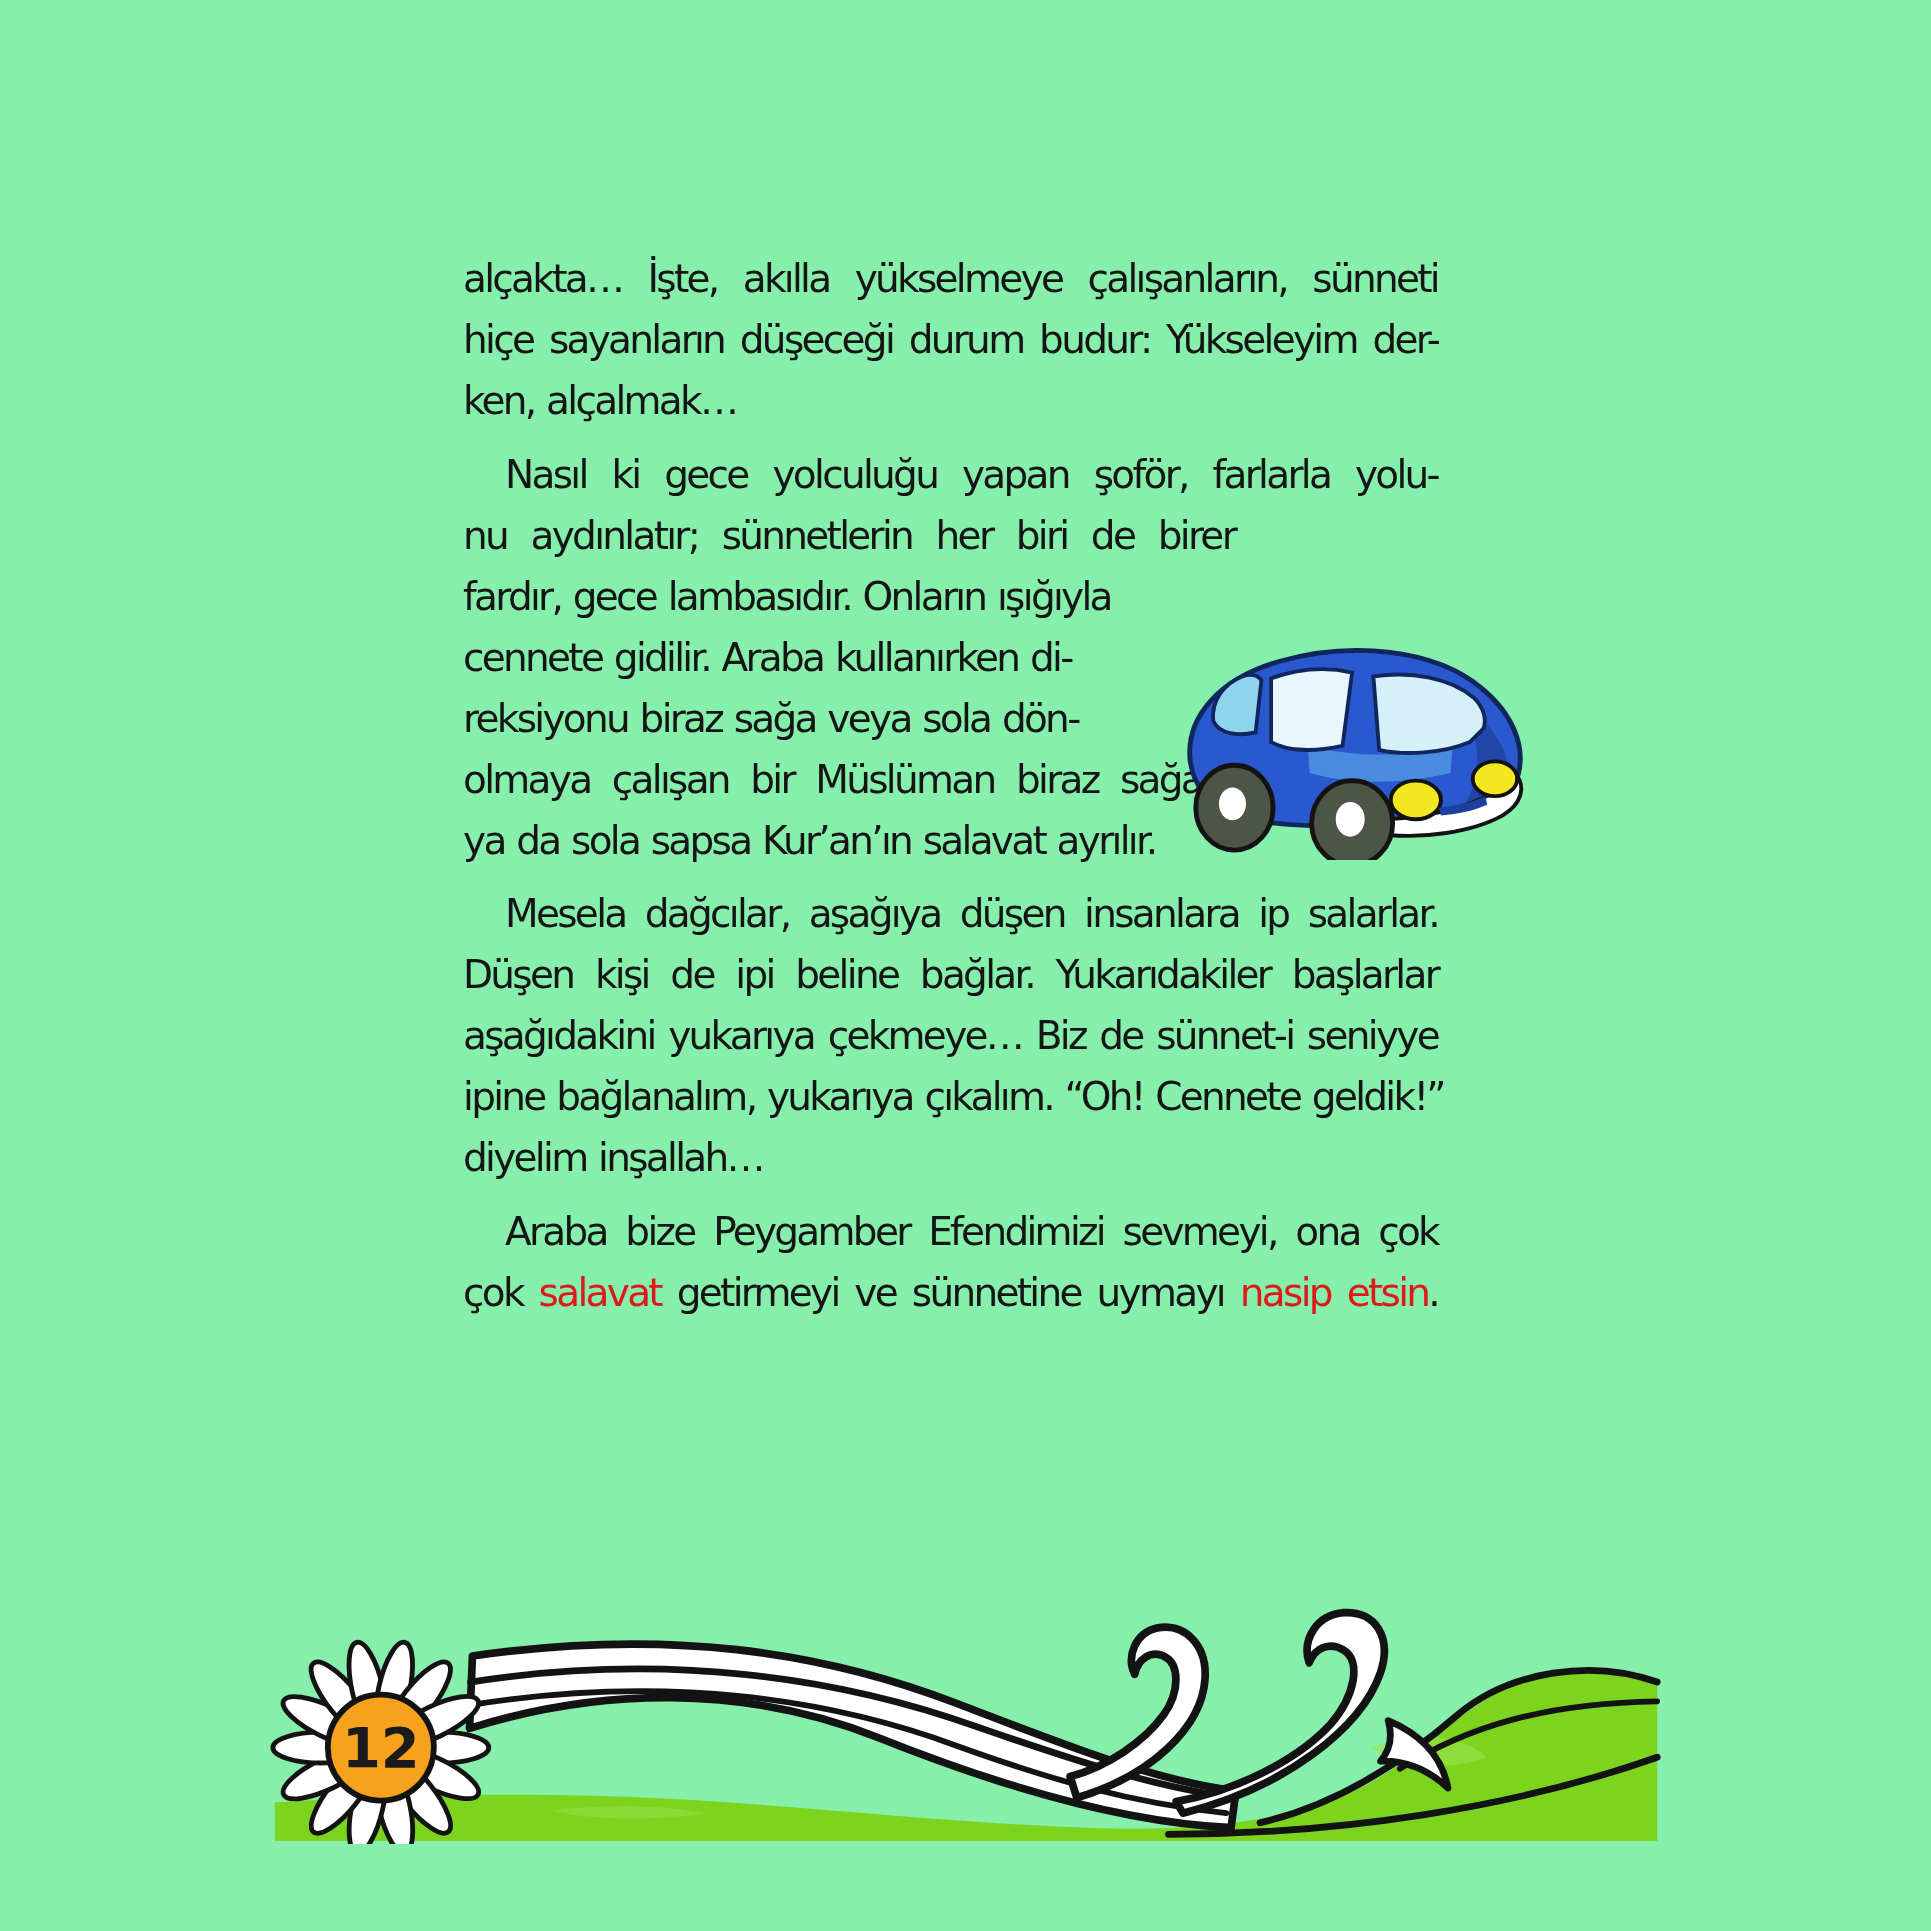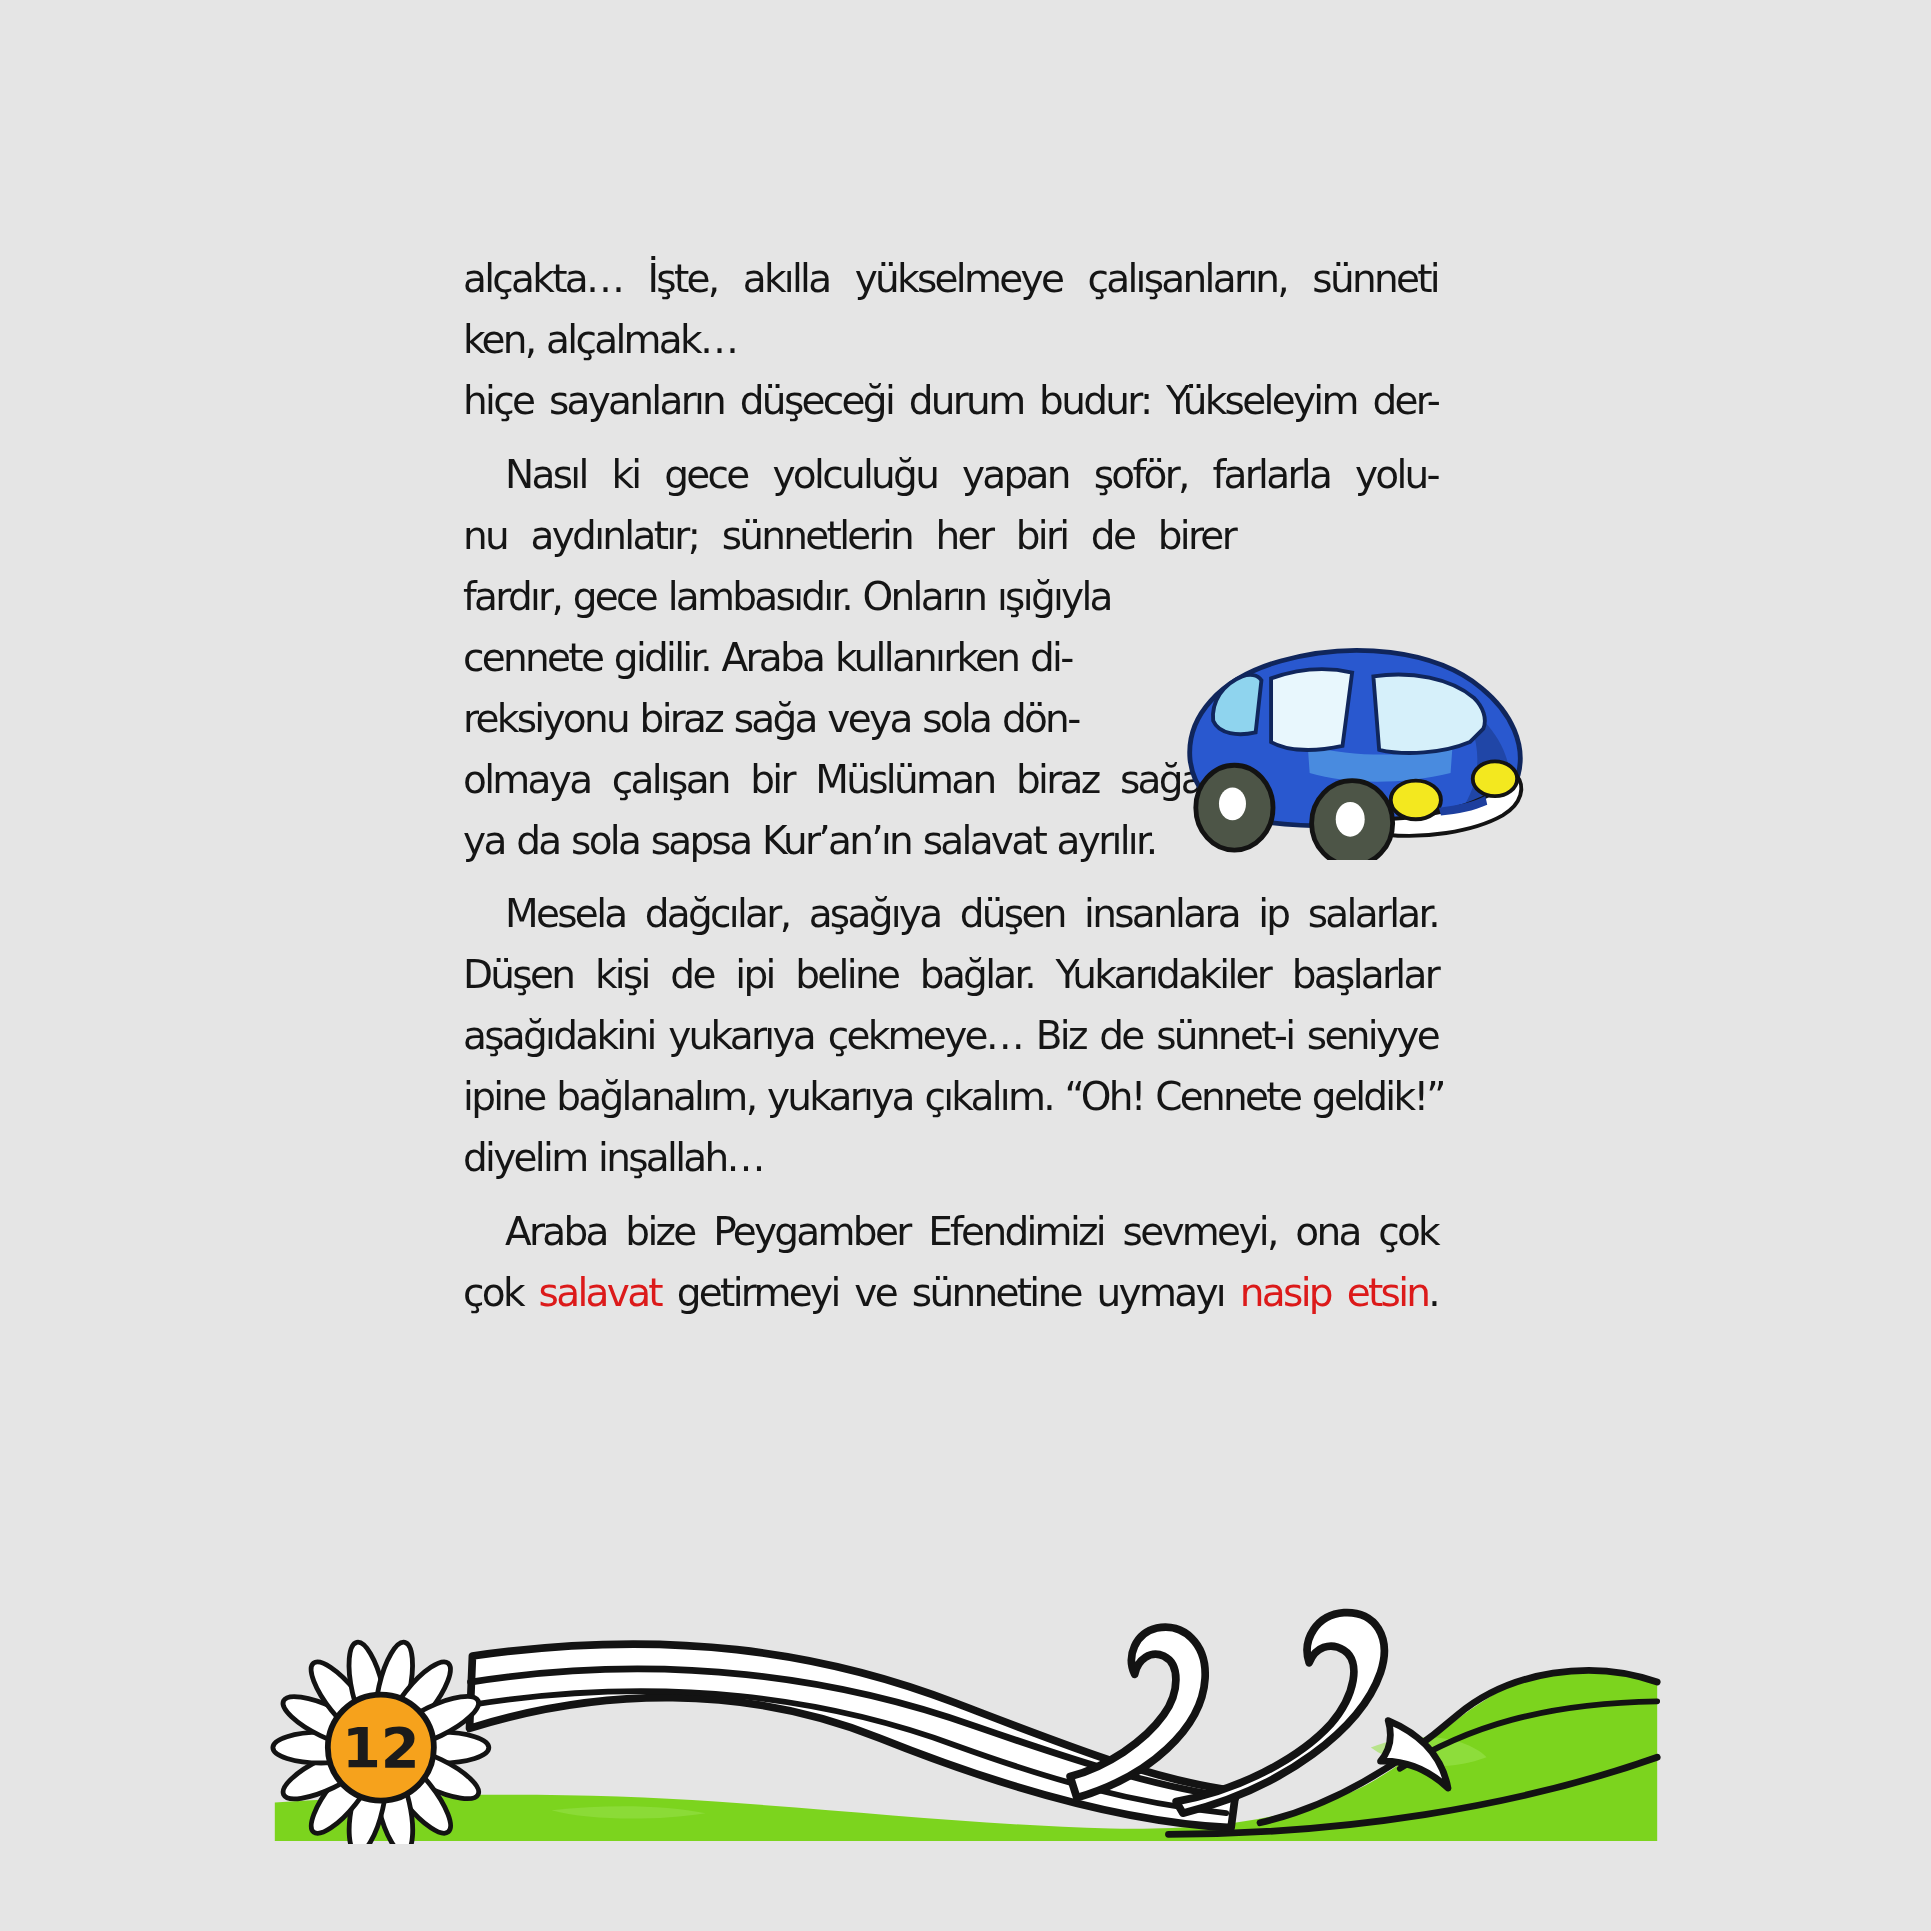--- a/index.html
+++ b/index.html
@@ -5,21 +5,21 @@
   html,body{margin:0;padding:0;}
   body{
     width:1931px;height:1931px;
     background:#ffffff;
     position:relative;
     font-family:"DejaVu Sans", sans-serif;
     color:var(--ink,#151515);
     overflow:hidden;
   }
   #page{
-    position:absolute;inset:0;background:#e5e5e5;
+    position:absolute;inset:0;background:#86efac;
   }
   #text-block{
     position:absolute;
     left:463px;top:248px;width:975px;
     font-size:39px;
     letter-spacing:-2.7px;
     word-spacing:1.9px;
     color:var(--ink,#151515);
   }
   .para + .para{margin-top:12.6px;}
@@ -38,22 +38,22 @@
   }
 </style>
 </head>
 <body>
 
 <div id="page">
 
   <div id="text-block">
       <div class="para">
         <div class="line j"><span>alçakta… İşte, akılla yükselmeye çalışanların, sünneti</span></div>
+        <div class="line j"><span>hiçe sayanların düşeceği durum budur: Yükseleyim der-</span></div>
         <div class="line"><span>ken, alçalmak…</span></div>
-        <div class="line j"><span>hiçe sayanların düşeceği durum budur: Yükseleyim der-</span></div>
       </div>
       <div class="para">
         <div class="line j" style="padding-left: 42px;"><span>Nasıl ki gece yolculuğu yapan şoför, farlarla yolu-</span></div>
         <div class="line j" style="width: 772px;"><span>nu aydınlatır; sünnetlerin her biri de birer</span></div>
         <div class="line j" style="width: 632px;"><span>fardır, gece lambasıdır. Onların ışığıyla</span></div>
         <div class="line j" style="width: 608px;"><span>cennete gidilir. Araba kullanırken di-</span></div>
         <div class="line j" style="width: 608px;"><span>reksiyonu biraz sağa veya sola dön-</span></div>
         <div class="line j" style="width: 739px;"><span>olmaya çalışan bir Müslüman biraz sağa</span></div>
         <div class="line"><span>ya da sola sapsa Kur’an’ın salavat ayrılır.</span></div>
       </div>

